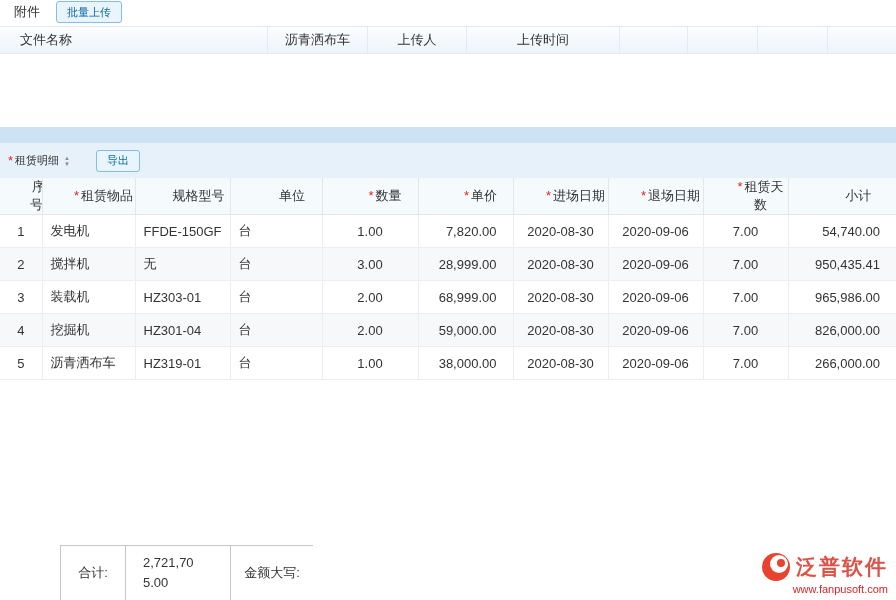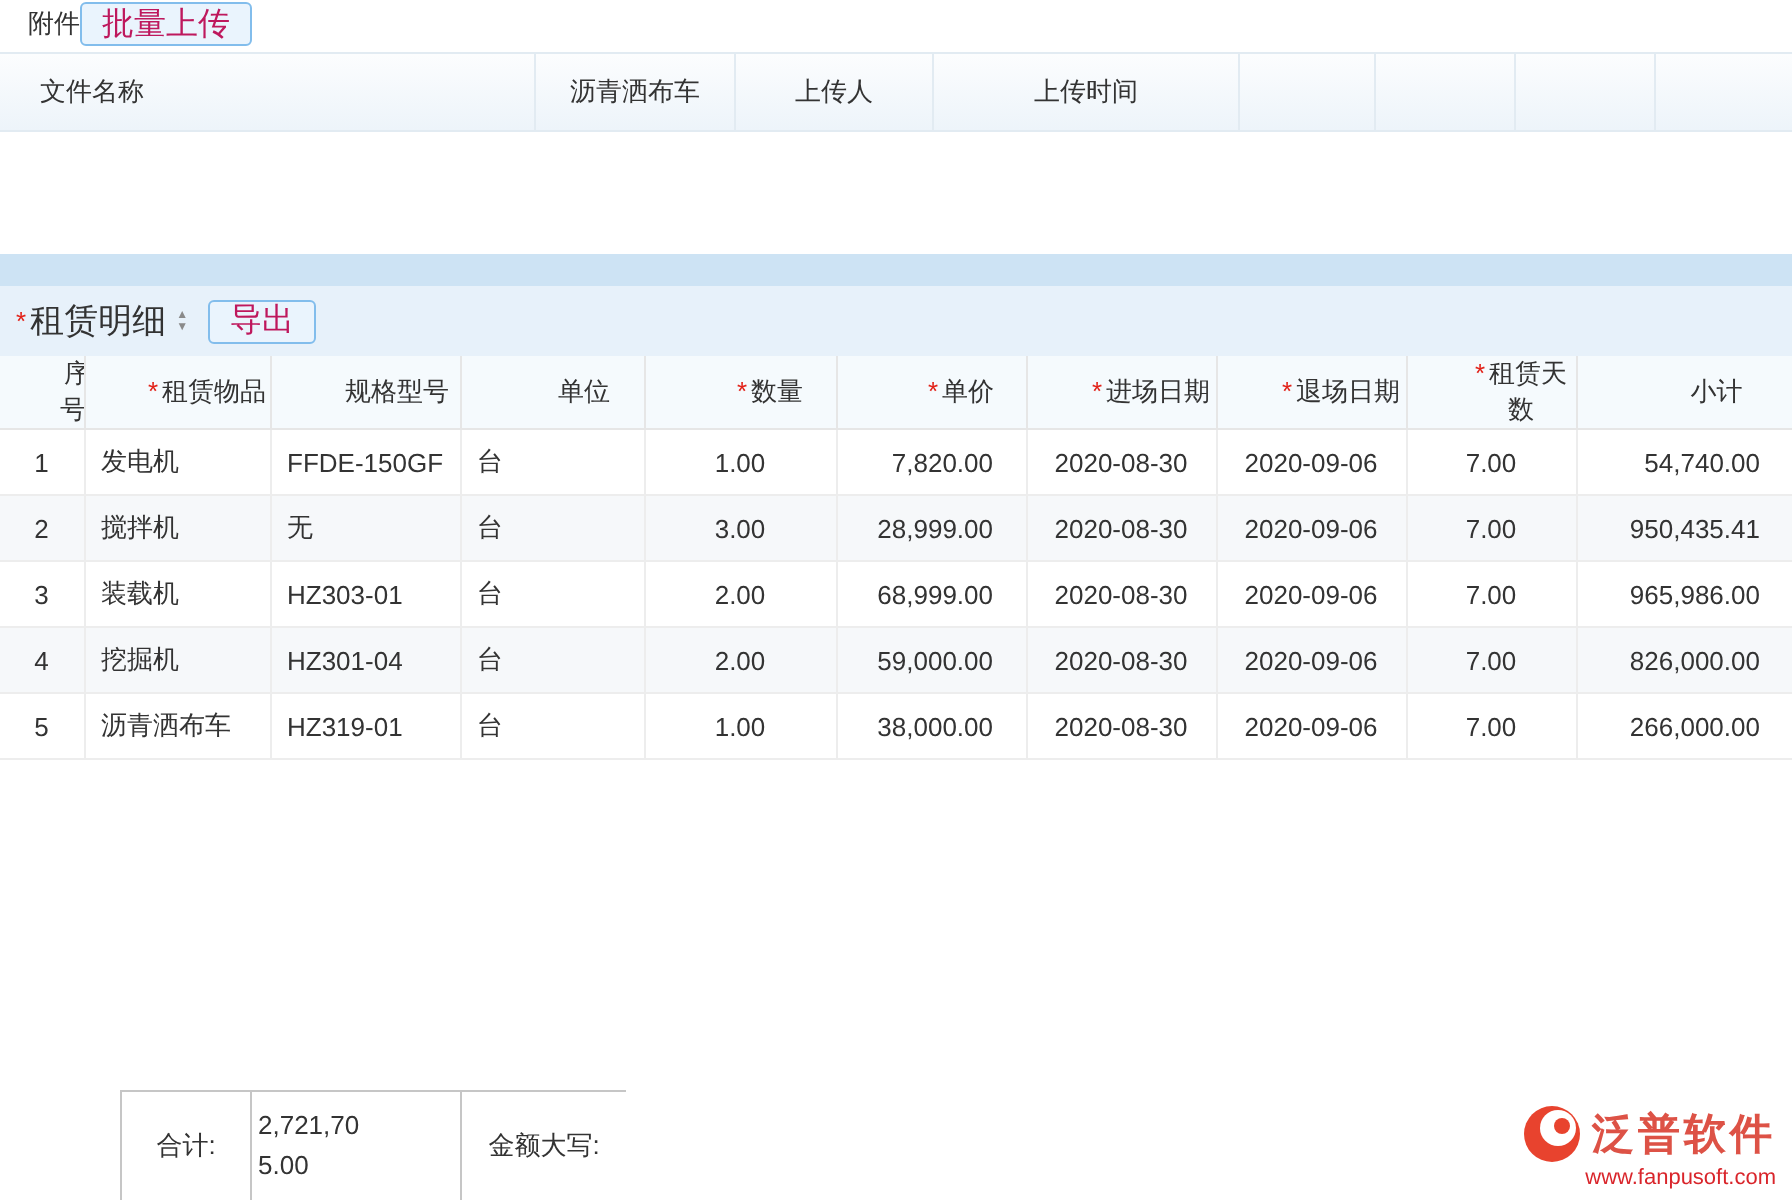--- a/index.html
+++ b/index.html
@@ -17,24 +17,24 @@
   .attach-panel { background: #fff; height: 127px; }
   .attach-toolbar {
     height: 26px; display: flex; align-items: flex-end;
     padding: 0 0 3px 14px; background: #fff;
   }
   .tab-label { font-size: 13px; color: #333; padding-bottom: 2px; }
   .btn {
     display: inline-flex; align-items: center; justify-content: center;
     height: 22px; padding: 0 10px;
     background: #eaf4fd; border: 1px solid #82bdec; border-radius: 3px;
-    color: #be185d; font-size: 16px; cursor: pointer; white-space: nowrap;
+    color: #0369a1; font-size: 11px; cursor: pointer; white-space: nowrap; margin-left: 16px;
   }
   .attach-header {
-    display: flex; height: 40px;
+    display: flex; height: 28px;
     border-top: 1px solid #e2ebf2; border-bottom: 1px solid #e2ebf2;
     background: linear-gradient(#fcfdfe, #edf4fa);
     font-family: Liberation Serif, serif;
   }
   .ah-cell {
     display: flex; align-items: center; justify-content: center;
     border-right: 1px solid #e2ebf2; font-size: 13px; color: #333;
     overflow: hidden;
   }
   .ah-cell:last-child { border-right: none; }
@@ -47,21 +47,21 @@
   .ah-cell:nth-child(7) { width: 70px; }
   .ah-cell:nth-child(8) { width: 68px; }
 
   
   .rental-panel { margin-top: 16px; background: #fff; height: 402px; }
   .rental-toolbar {
     height: 35px; background: #e7f1fa;
     display: flex; align-items: center; padding-left: 8px;
   }
   .req { color: #e2231a; margin-right: 2px; }
-  .section-title { color: #333; font-size: 17px; }
+  .section-title { color: #333; font-size: 11px; }
   .stepper {
     display: inline-flex; flex-direction: column; margin: 0 10px 0 5px;
     line-height: 6px; font-size: 6px; color: #8a8a8a; cursor: pointer;
   }
 
   table { width: 896px; border-collapse: collapse; table-layout: fixed; background: #fff; }
   th {
     height: 32px; background: #f5fafd; border: 1px solid #e6e6e6; border-top: none;
     font-weight: normal; font-size: 13px; color: #333; overflow: hidden; padding-left: 30px;
   }
@@ -83,21 +83,21 @@
   .totals {
     position: absolute; left: 0; bottom: 0; width: 896px; height: 55px;
     background: #fff; display: flex;
   }
   .t-spacer { width: 60px; }
   .t-cell {
     border-left: 1px solid #c6c6c6; border-top: 1px solid #c6c6c6;
     display: flex; align-items: center; justify-content: center; font-size: 13px;
   }
   .t-total-label { width: 65px; }
-  .t-total-value { width: 105px; justify-content: flex-start; padding-left: 3px; }
+  .t-total-value { width: 105px; justify-content: flex-start; padding-left: 17px; }
   .t-total-value span { display: inline-block; width: 60px; word-break: break-all; line-height: 1.55; }
   .t-words-label { width: 83px; }
   .t-words-value { flex: 1; justify-content: flex-start; padding-left: 10px; }
 
   
   .logo { position: absolute; right: 8px; bottom: 5px; text-align: right; background: transparent; }
   .logo-row { display: flex; align-items: center; gap: 5px; justify-content: flex-end; }
   .logo-name { font-size: 21px; font-weight: bold; color: #dd5246; letter-spacing: 2px; }
   .logo-site { font-size: 11px; color: #d9252b; margin-top: 1px; }
 </style>

